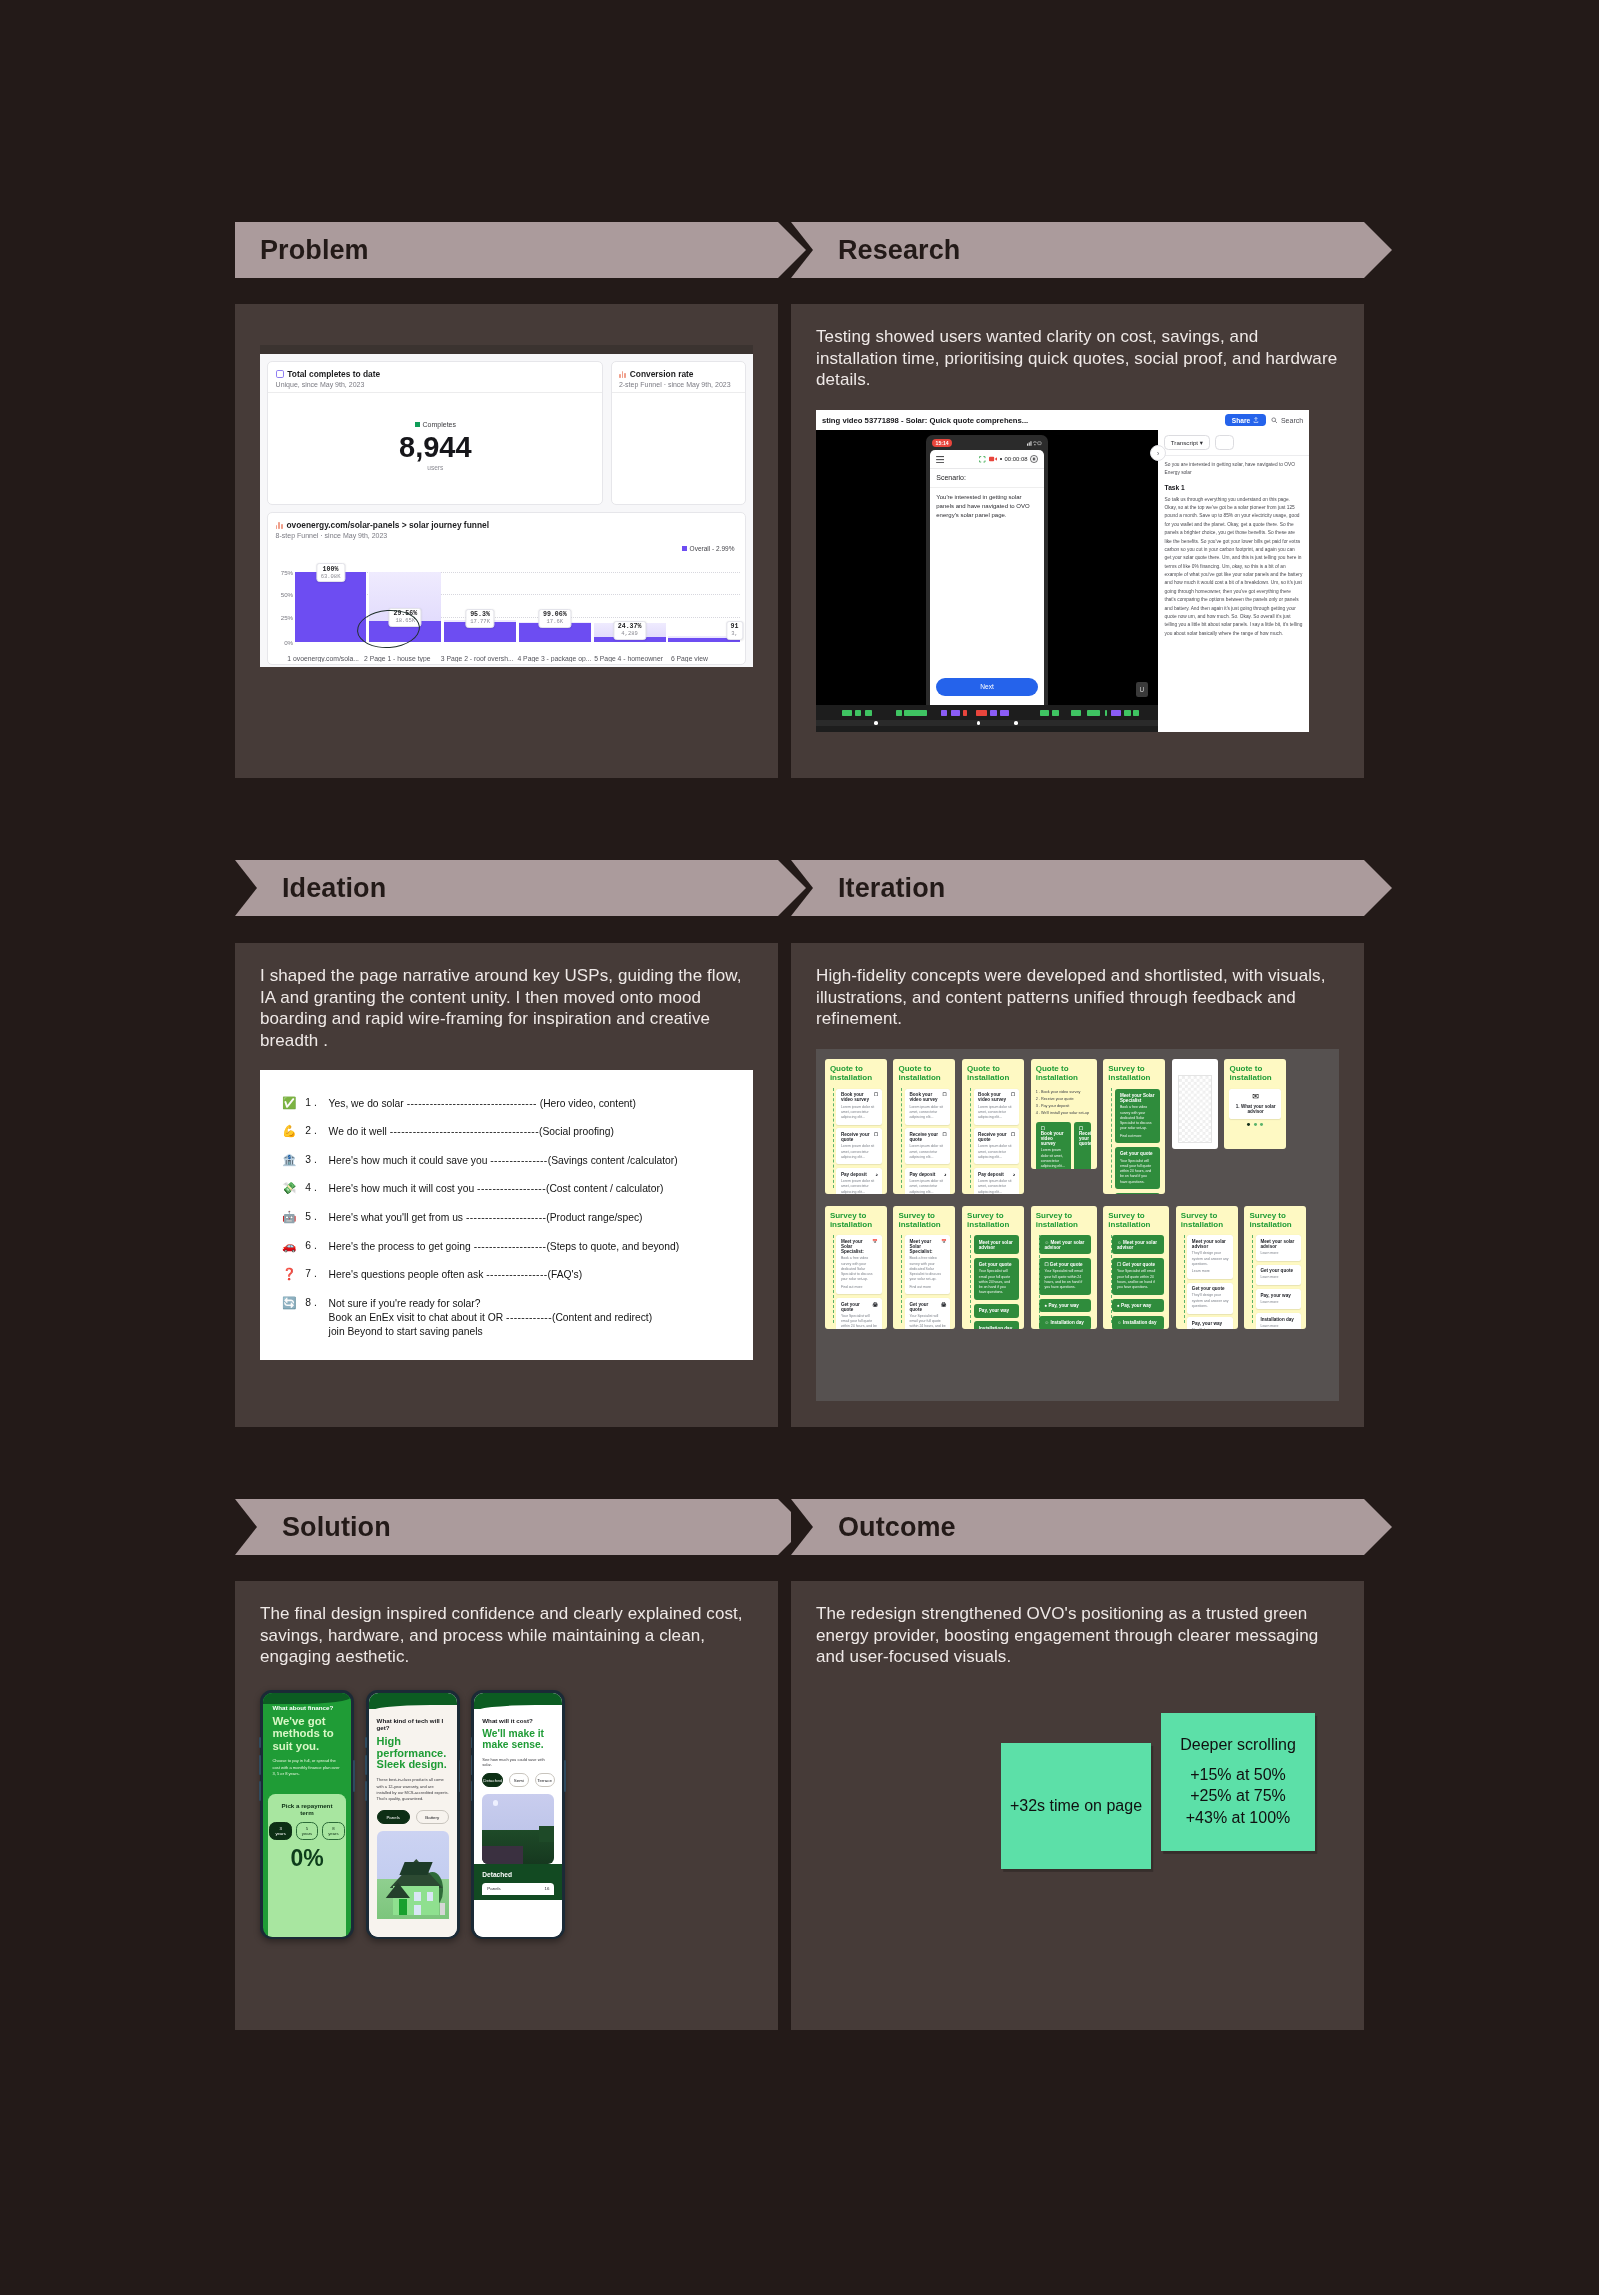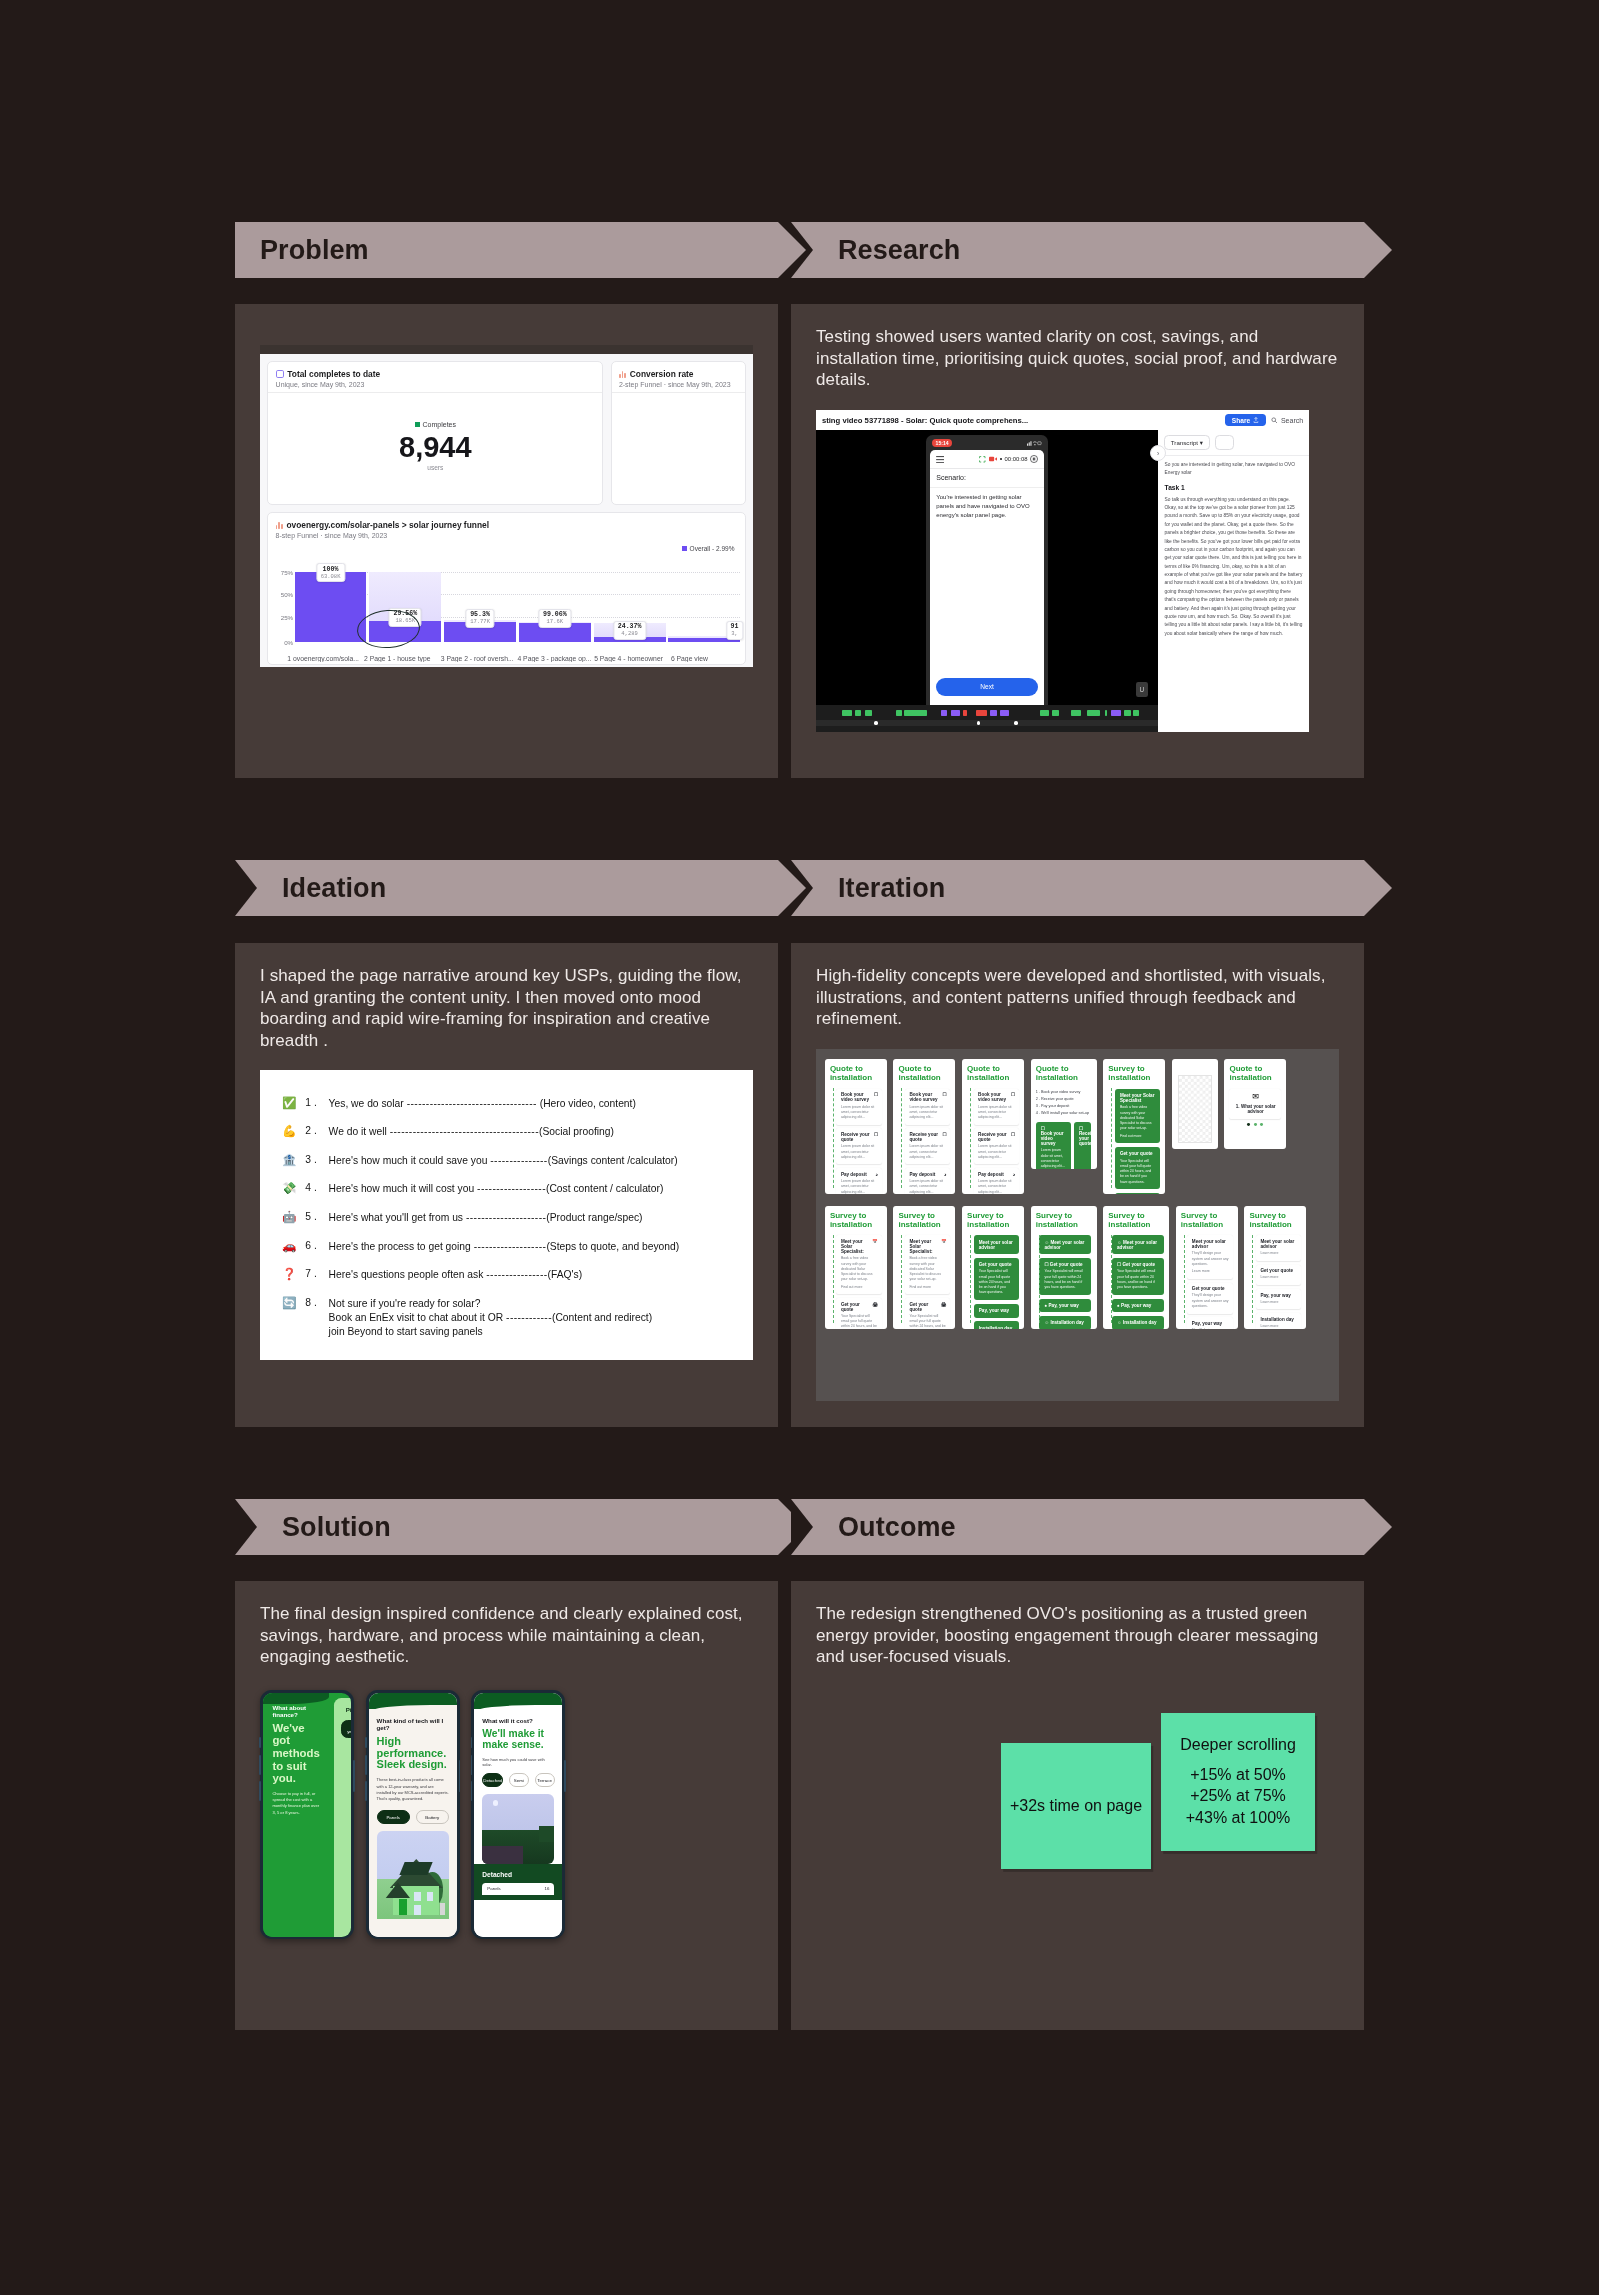--- a/index.html
+++ b/index.html
@@ -142,21 +142,21 @@
   .irow { display:flex; align-items:flex-start; gap:7.3px; font-size:10.3px; color:#141414; }
   .irow .em { width:16px; font-size:11.7px; text-align:center; line-height:1.05;}
   .irow .n { width:16px; font-weight:400; }
   .irow .c { flex:1; line-height:1.35;}
   .dots { letter-spacing:0.4px; }
 
   
   .iterboard { width:523px; height:352px; background:#565150; padding:10.3px 8.8px; }
   .irowwrap { display:flex; gap:6.6px; }
   .irowwrap.second { margin-top:11.7px; }
-  .mini { background:#ffffff; border-radius:2.9px; padding:5.9px 5.1px; position:relative; overflow:hidden;}
+  .mini { background:#fef9c3; border-radius:2.9px; padding:5.9px 5.1px; position:relative; overflow:hidden;}
   .mini h5 { color:#1f9c36; font-size:8px; font-weight:700; line-height:1.12; margin-bottom:5.9px;}
   .mini .itm { background:#fff; border-radius:2.2px; padding:3.7px 3.7px 4.4px 4.4px; margin-bottom:3.7px;
                box-shadow:0 0.7px 1.1px rgba(0,0,0,.09);}
   .mini .itm .h { font-size:4.6px; font-weight:700; color:#22242a; display:flex; justify-content:space-between; gap:2.9px;}
   .mini .itm .p { font-size:3.5px; color:#7c8089; line-height:1.5; margin-top:2.2px;}
   .mini .pill { background:#2f8c3c; color:#fff; border-radius:2.9px; padding:4.4px 5.1px; margin-bottom:3.7px;
                 font-size:4.6px; font-weight:700;}
   .mini .pill .p { font-weight:400; font-size:3.5px; line-height:1.5; margin-top:2.2px; opacity:.93;}
   .mini .rail { position:absolute; left:8px; top:29px; bottom:5.9px; border-left:0.9px dashed #5cb36c;}
   .mini .ol { font-size:3.8px; color:#3a3d44; line-height:1.85; margin-bottom:5.1px;}
@@ -912,21 +912,21 @@
   <div class="card" style="left:235px;top:1581px;width:543px;height:449px;">
     <p class="desc">The final design inspired confidence and clearly explained cost, savings, hardware, and process while maintaining a clean, engaging aesthetic.</p>
 
     <div class="media phones">
 
       <div class="phone">
         <span class="ph-btn l1"></span>
           <span class="ph-btn l2"></span>
           <span class="ph-btn l3"></span>
           <span class="ph-btn r1"></span>
-        <div class="screen" style="display:flex;flex-direction:row;background:#1f9c36">
+        <div class="screen" style="display:flex;flex-direction:column;background:#1f9c36">
           <div class="s1-hero">
             <div class="s1-k">What about finance?</div>
             <div class="s1-h">We've got methods to suit you.</div>
             <div class="s1-p">Choose to pay in full, or spread the cost with a monthly finance plan over 3, 5 or 8 years.</div>
           </div>
           <div class="s1-card">
             <div class="t">Pick a repayment term</div>
             <div class="s1-terms">
               <span class="on">3 years</span>
               <span>5 years</span>

